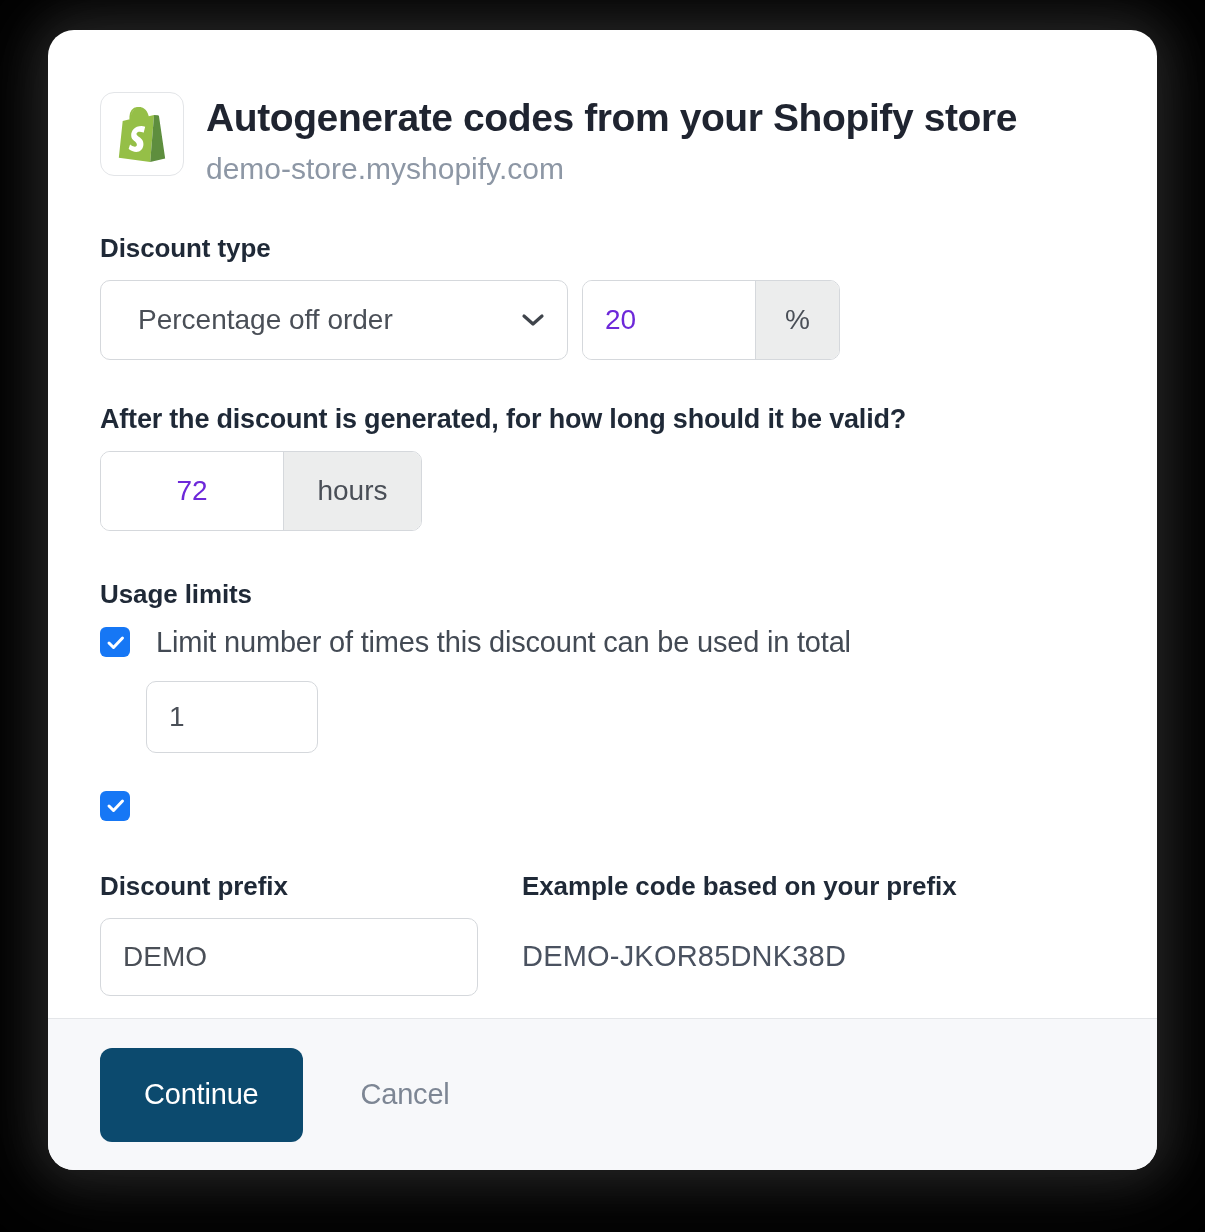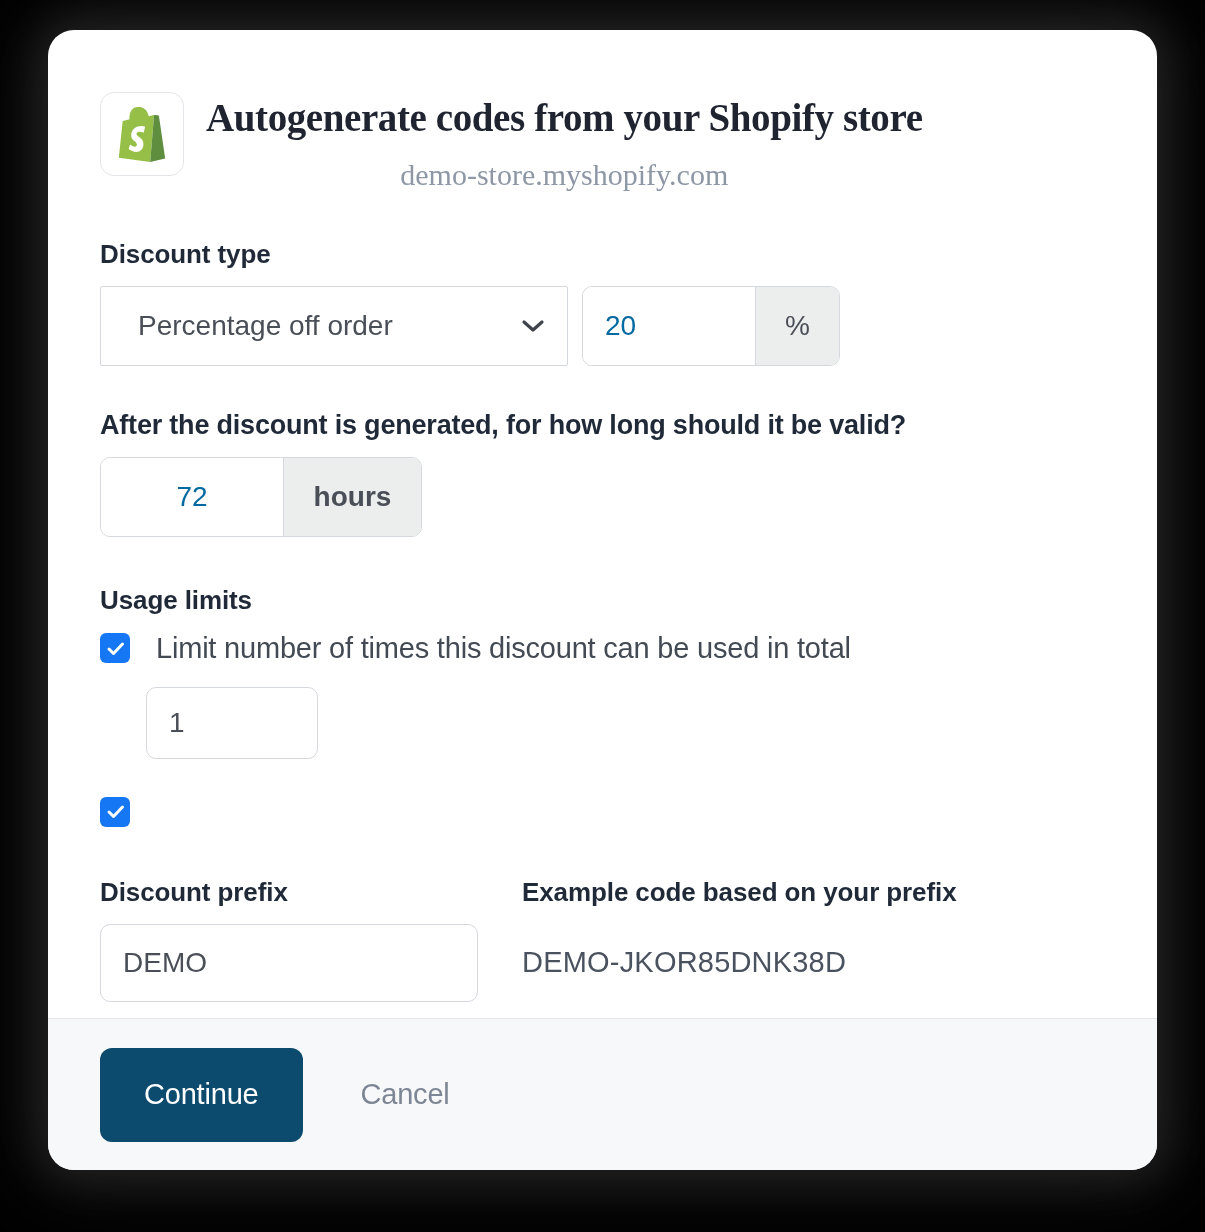--- a/index.html
+++ b/index.html
@@ -41,21 +41,20 @@
     flex: 1 1 auto;
     padding: 62px 52px 0 52px;
   }
 
   
   .store-header {
     display: flex;
     align-items: flex-start;
     gap: 22px;
     margin-bottom: 46px;
-    font-family: Liberation Serif, serif;
   }
 
   .store-logo {
     width: 84px;
     height: 84px;
     flex: 0 0 84px;
     border: 1px solid #e3e5e8;
     border-radius: 14px;
     background: #ffffff;
     display: flex;
@@ -73,23 +72,22 @@
     color: #1f2430;
     line-height: 1.12;
     white-space: nowrap;
   }
 
   .store-domain {
     font-size: 30px;
     font-weight: 400;
     color: #8d97a5;
     line-height: 1.2;
-    margin-top: 17px;
-    white-space: nowrap;
-    text-align: center;
+    margin-top: 11px;
+    white-space: nowrap;
   }
 
   
   .field-label {
     font-size: 26px;
     font-weight: 700;
     color: #1f2937;
     letter-spacing: -0.1px;
     margin-bottom: 16px;
   }
@@ -104,21 +102,21 @@
   }
 
   .row { display: flex; align-items: center; gap: 14px; }
 
   
   .select-wrap {
     position: relative;
     width: 468px;
     height: 80px;
     border: 1px solid #d5d8dc;
-    border-radius: 2px;
+    border-radius: 10px;
     background: #ffffff;
     display: flex;
     align-items: center;
     padding: 0 22px 0 37px;
   }
   .select-value {
     font-size: 28px;
     color: #4a4f57;
     flex: 1 1 auto;
     white-space: nowrap;
@@ -131,40 +129,40 @@
     border: 1px solid #d5d8dc;
     border-radius: 10px;
     overflow: hidden;
     background: #ffffff;
     height: 80px;
   }
   .input-group .value {
     display: flex;
     align-items: center;
     font-size: 28px;
-    color: #0369a1;
+    color: #6d28d9;
     background: #ffffff;
   }
   .input-group .suffix {
     display: flex;
     align-items: center;
     justify-content: center;
     background: #eceded;
     border-left: 1px solid #d5d8dc;
     font-size: 28px;
     color: #4a4f57;
   }
 
   .pct-group { width: 258px; }
   .pct-group .value { width: 172px; padding-left: 22px; }
   .pct-group .suffix { width: 84px; }
 
   .hours-group { width: 322px; }
   .hours-group .value { width: 182px; justify-content: center; }
-  .hours-group .suffix { width: 138px; font-weight: bold; }
+  .hours-group .suffix { width: 138px; }
 
   
   .plain-input {
     height: 72px;
     border: 1px solid #d5d8dc;
     border-radius: 10px;
     background: #ffffff;
     display: flex;
     align-items: center;
     padding-left: 22px;

